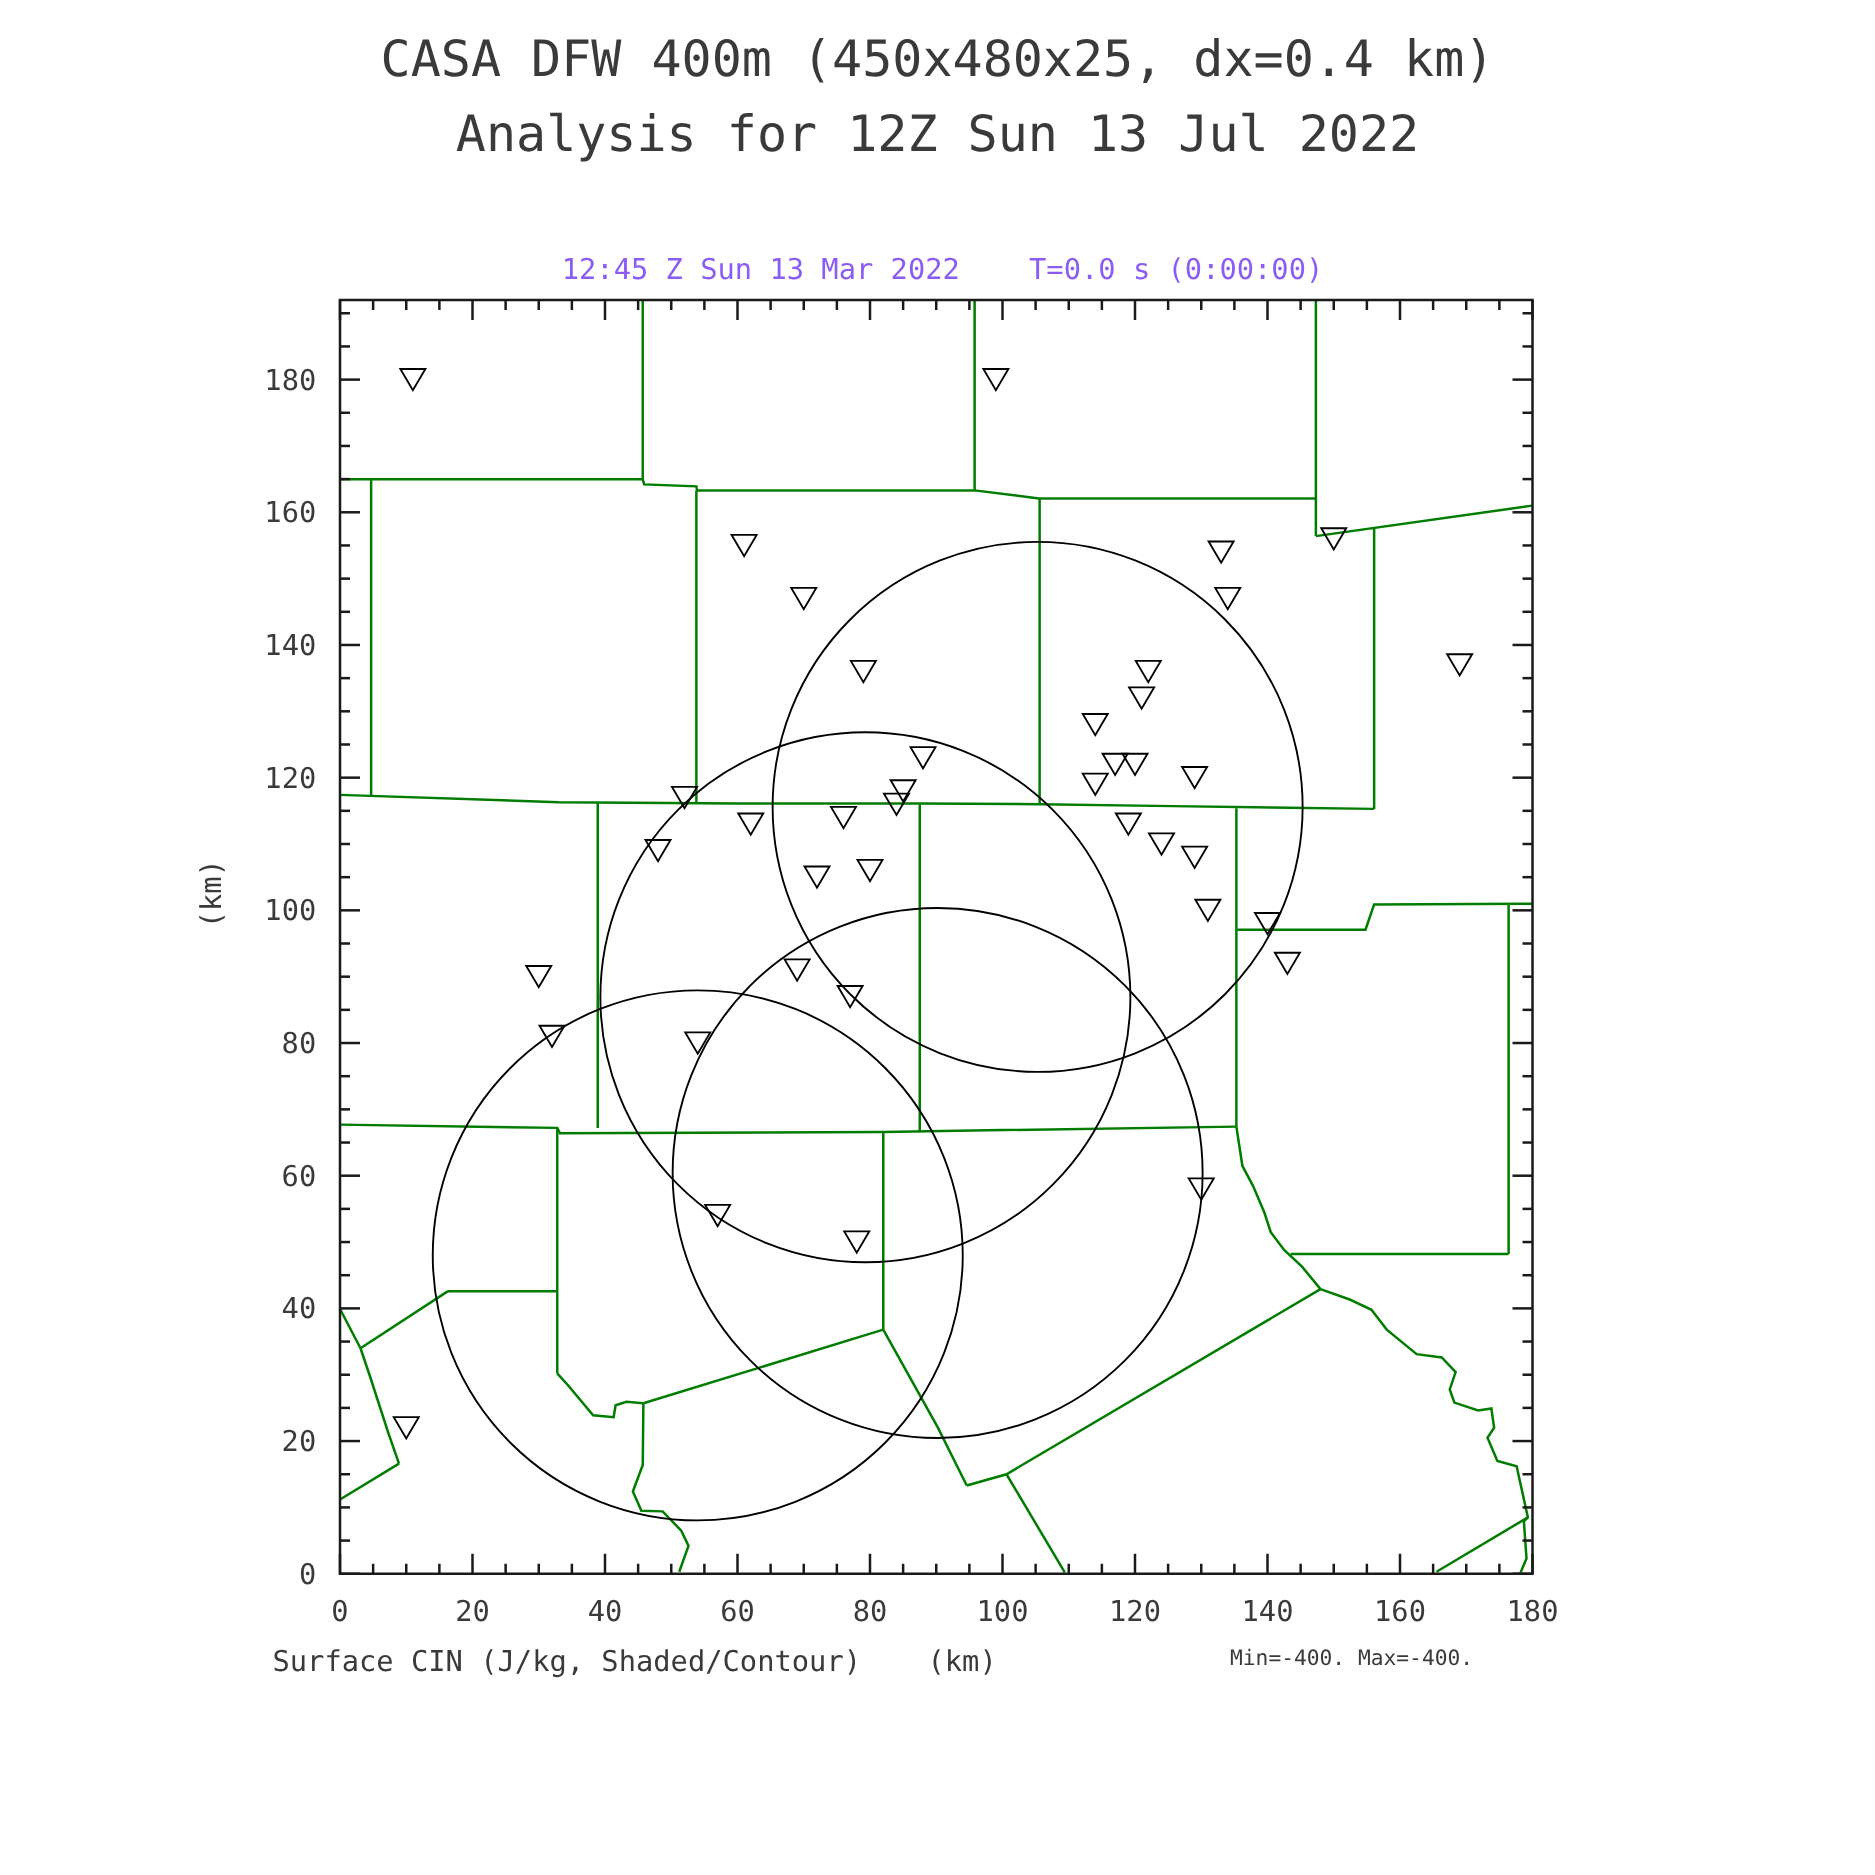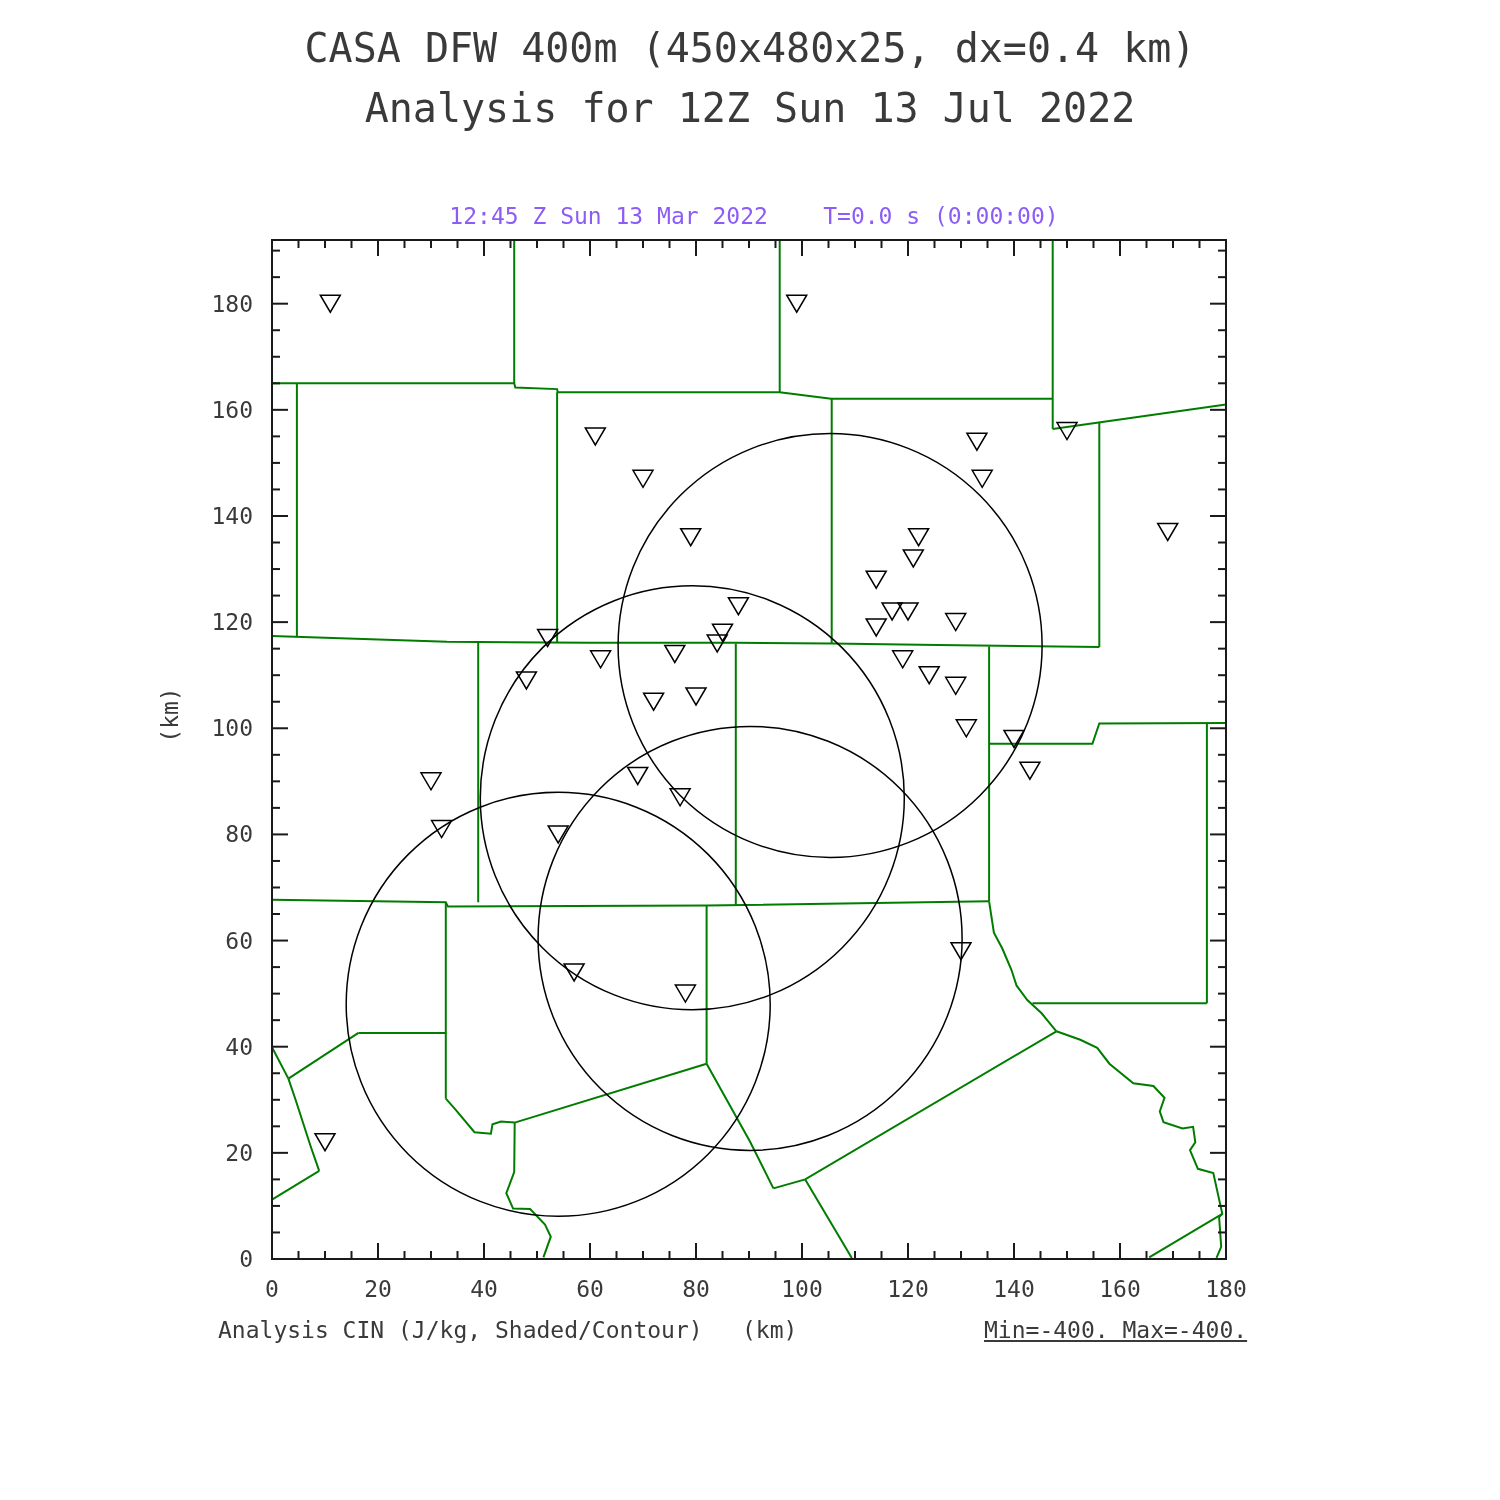--- a/index.html
+++ b/index.html
@@ -5,21 +5,21 @@
   html,body{margin:0;padding:0;background:#ffffff;}
   #page{position:relative;width:1500px;height:1500px;background:#ffffff;overflow:hidden;
         font-family:"DejaVu Sans Mono","Liberation Mono",monospace;color:#333333;}
   .abs{position:absolute;white-space:pre;}
   #title1{left:0;top:24px;width:1500px;text-align:center;font-size:40px;line-height:1.2;color:#3a3a3a;}
   #title2{left:0;top:84px;width:1500px;text-align:center;font-size:40px;line-height:1.2;color:#3a3a3a;}
   #plot-header{left:5px;top:203px;width:1498px;text-align:center;font-size:23px;color:#8b5cf6;}
   #ylabel{left:170px;top:715px;font-size:23px;color:#3a3a3a;transform:translate(-50%,-50%) rotate(-90deg);}
   #footer-left{left:218px;top:1317px;font-size:23px;color:#3a3a3a;}
   #footer-units{left:742px;top:1317px;font-size:23px;color:#3a3a3a;}
-  #footer-right{left:984px;top:1317px;font-size:23px;color:#3a3a3a;text-decoration:underline;}
+  #footer-right{left:984px;top:1317px;font-size:17px;color:#3a3a3a;}
   svg{position:absolute;left:0;top:0;}
 </style>
 </head>
 <body>
 
 <div id="page">
   <div id="title1" class="abs">CASA DFW 400m (450x480x25, dx=0.4 km)</div>
   <div id="title2" class="abs">Analysis for 12Z Sun 13 Jul 2022</div>
   <div id="plot-header" class="abs">12:45 Z Sun 13 Mar 2022    T=0.0 s (0:00:00)</div>
   <div id="ylabel" class="abs">(km)</div>
@@ -278,16 +278,16 @@
         <text x="253" y="1054.7" text-anchor="end">40</text>
         <text x="253" y="948.6" text-anchor="end">60</text>
         <text x="253" y="842.4" text-anchor="end">80</text>
         <text x="253" y="736.3" text-anchor="end">100</text>
         <text x="253" y="630.1" text-anchor="end">120</text>
         <text x="253" y="524.0" text-anchor="end">140</text>
         <text x="253" y="417.8" text-anchor="end">160</text>
         <text x="253" y="311.7" text-anchor="end">180</text>
       </g>
     </svg>
-  <div id="footer-left" class="abs">Analysis CIN (J/kg, Shaded/Contour)</div>
+  <div id="footer-left" class="abs">Surface CIN (J/kg, Shaded/Contour)</div>
   <div id="footer-units" class="abs">(km)</div>
   <div id="footer-right" class="abs">Min=-400. Max=-400.</div>
 </div>
 
 </body></html>

